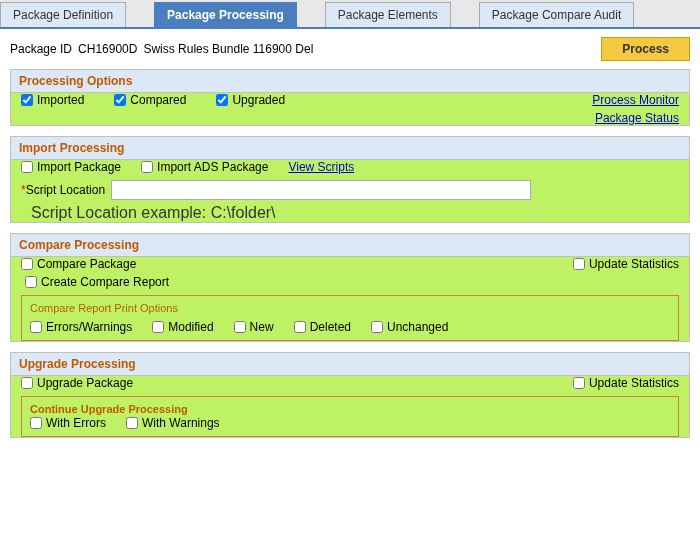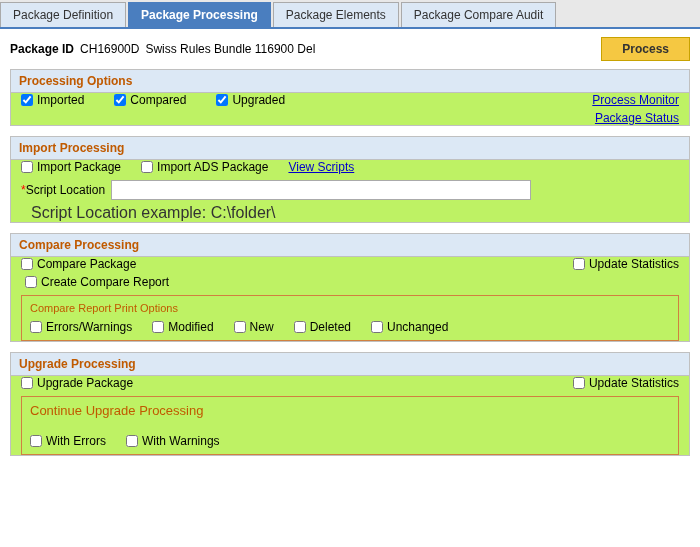--- a/index.html
+++ b/index.html
@@ -9,20 +9,21 @@
       background: #fff;
       color: #000;
       width: 700px;
     }
 
     
     .tabs {
       display: flex;
       border-bottom: 2px solid #4a7ebf;
       background: #e8e8e8;
+      gap: 26px;
     }
     .tab {
       padding: 5px 12px;
       border: 1px solid #aaa;
       border-bottom: none;
       cursor: pointer;
       background: #dce8f5;
       color: #333;
       font-size: 12px;
       margin-right: 2px;
@@ -41,21 +42,21 @@
     }
 
     
     .pkg-row {
       display: flex;
       align-items: center;
       margin-bottom: 8px;
       gap: 6px;
     }
     .pkg-label {
-      font-weight: bold;
+      font-weight: normal;
       color: #000;
     }
     .pkg-id {
       color: #000;
     }
     .pkg-desc {
       color: #000;
       flex: 1;
     }
     .process-btn {
@@ -172,22 +173,23 @@
       align-items: center;
       justify-content: space-between;
       margin-bottom: 6px;
     }
     .continue-box {
       border: 1px solid #d08040;
       padding: 6px 8px;
     }
     .continue-title {
       color: #c05a00;
-      font-size: 13px;
-      margin-bottom: 16px;
+      font-size: 11px;
+      margin-bottom: 1px;
+      font-weight: bold;
     }
     .continue-options {
       display: flex;
       gap: 20px;
       align-items: flex-end;
     }
 
     input[type="checkbox"] {
       width: 12px;
       height: 12px;

